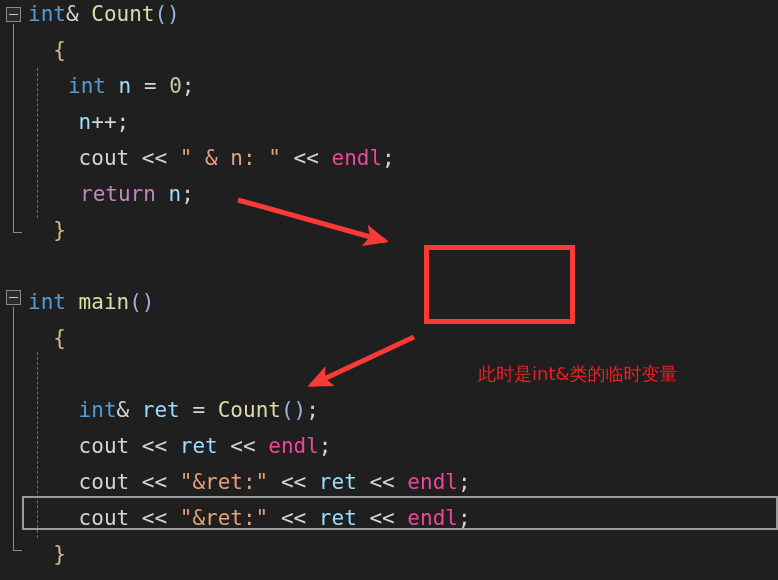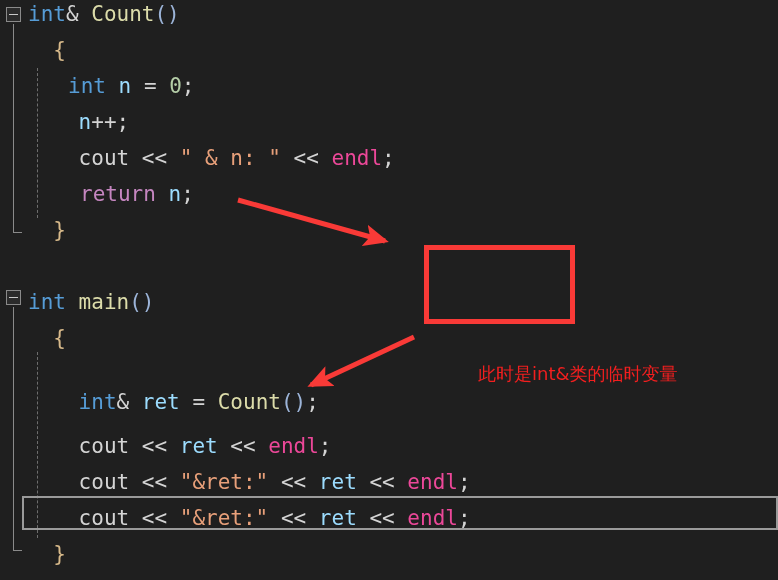--- a/index.html
+++ b/index.html
@@ -131,21 +131,21 @@
       <div class="code-line" style="top: 32px;"><span class="code-text" style="left: 53.3px;"><span class="t-brace">{</span></span></div>
       <div class="code-line" style="top: 68px;"><span class="code-text" style="left: 68px;"><span class="t-kw">int</span><span class="t-plain"> </span><span class="t-var">n</span><span class="t-plain"> = </span><span class="t-num">0</span><span class="t-plain">;</span></span></div>
       <div class="code-line" style="top: 104px;"><span class="code-text" style="left: 78.6px;"><span class="t-var">n</span><span class="t-plain">++;</span></span></div>
       <div class="code-line" style="top: 140px;"><span class="code-text" style="left: 78.6px;"><span class="t-plain">cout</span><span class="t-op"> &lt;&lt; </span><span class="t-str">" &amp; n: "</span><span class="t-op"> &lt;&lt; </span><span class="t-endl">endl</span><span class="t-plain">;</span></span></div>
       <div class="code-line" style="top: 176px;"><span class="code-text" style="left: 80px;"><span class="t-ctl">return</span><span class="t-plain"> </span><span class="t-var">n</span><span class="t-plain">;</span></span></div>
       <div class="code-line" style="top: 212px;"><span class="code-text" style="left: 53.3px;"><span class="t-brace">}</span></span></div>
       <div class="code-line" style="top: 248px;"><span class="code-text" style="left: 28px;"></span></div>
       <div class="code-line" style="top: 284px;"><span class="code-text" style="left: 28px;"><span class="t-kw">int</span><span class="t-plain"> </span><span class="t-fn">main</span><span class="t-paren">(</span><span class="t-paren">)</span></span></div>
       <div class="code-line" style="top: 320px;"><span class="code-text" style="left: 53.3px;"><span class="t-brace">{</span></span></div>
       <div class="code-line" style="top: 356px;"><span class="code-text" style="left: 28px;"></span></div>
-      <div class="code-line" style="top: 384px;"><span class="code-text" style="left: 78.6px;"><span class="t-kw">int</span><span class="t-plain">&amp; </span><span class="t-var">ret</span><span class="t-plain"> = </span><span class="t-fn">Count</span><span class="t-paren">(</span><span class="t-paren">)</span><span class="t-plain">;</span></span></div>
+      <div class="code-line" style="top: 392px;"><span class="code-text" style="left: 78.6px;"><span class="t-kw">int</span><span class="t-plain">&amp; </span><span class="t-var">ret</span><span class="t-plain"> = </span><span class="t-fn">Count</span><span class="t-paren">(</span><span class="t-paren">)</span><span class="t-plain">;</span></span></div>
       <div class="code-line" style="top: 428px;"><span class="code-text" style="left: 78.6px;"><span class="t-plain">cout</span><span class="t-op"> &lt;&lt; </span><span class="t-var">ret</span><span class="t-op"> &lt;&lt; </span><span class="t-endl">endl</span><span class="t-plain">;</span></span></div>
       <div class="code-line" style="top: 464px;"><span class="code-text" style="left: 78.6px;"><span class="t-plain">cout</span><span class="t-op"> &lt;&lt; </span><span class="t-str">"&amp;ret:"</span><span class="t-op"> &lt;&lt; </span><span class="t-var">ret</span><span class="t-op"> &lt;&lt; </span><span class="t-endl">endl</span><span class="t-plain">;</span></span></div>
       <div class="code-line" style="top: 500px;"><span class="code-text" style="left: 78.6px;"><span class="t-plain">cout</span><span class="t-op"> &lt;&lt; </span><span class="t-str">"&amp;ret:"</span><span class="t-op"> &lt;&lt; </span><span class="t-var">ret</span><span class="t-op"> &lt;&lt; </span><span class="t-endl">endl</span><span class="t-plain">;</span></span></div>
       <div class="code-line" style="top: 536px;"><span class="code-text" style="left: 53.3px;"><span class="t-brace">}</span></span></div>
     </div>
 
   <div class="fold-box" style="left:6px; top:7px;"></div>
   <div class="fold-line" style="left:13px; top:24px; height:208px;"></div>
   <div class="fold-foot" style="left:13px; top:232px;"></div>
 

